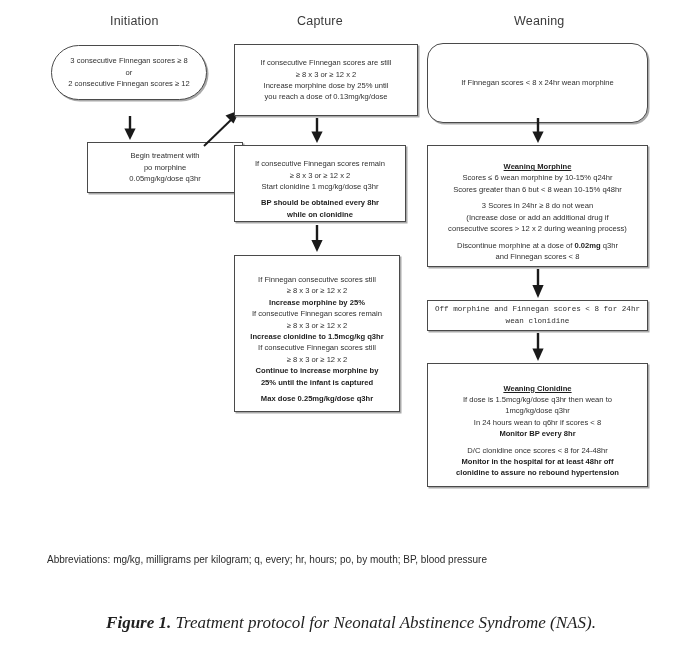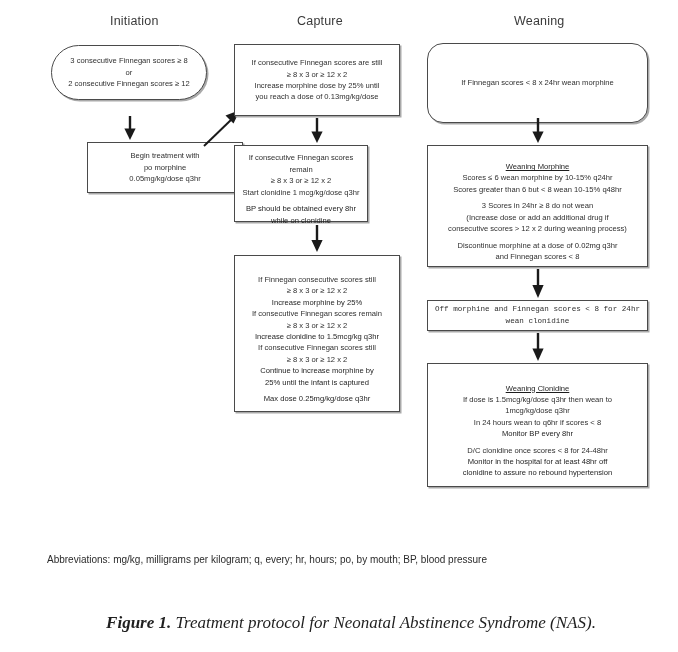--- a/index.html
+++ b/index.html
@@ -40,21 +40,21 @@
     padding: 3px 5px;
   }
   .node .txt {
     font-size: 7.6px;
     line-height: 11.4px;
     text-align: center;
     color: #2f2f2f;
     width: 100%;
     white-space: pre-line;
   }
-  .node .txt b { font-weight: normal; color:#1d1d1d; }
+  .node .txt b { font-weight: bold; color:#1d1d1d; }
   .node .txt u { text-decoration: underline; }
   .node .txt .blank { display:block; height: 5px; }
 
   .arrow {
     position: absolute;
   }
   .caption-abbrev {
     position: absolute;
     left: 47px;
     top: 549px;
@@ -101,33 +101,33 @@
     <div class="txt">Begin treatment with
 po morphine
 0.05mg/kg/dose q3hr</div>
   </div>
 
   <svg class="arrow" style="left:200px; top:106px;" width="46" height="44" viewBox="0 0 46 44">
     <line x1="4" y1="40" x2="34" y2="11" stroke="#1a1a1a" stroke-width="2"></line>
     <polygon points="40,4 25.5,9.5 33.5,17.5" fill="#1a1a1a"></polygon>
   </svg>
 
-  <div class="node" style="left:234px; top:44px; width:166px; height:72px;">
+  <div class="node" style="left:234px; top:44px; width:184px; height:72px;">
     <div class="txt">If consecutive Finnegan scores are still
 ≥ 8 x 3 or ≥ 12 x 2
 Increase morphine dose by 25% until
 you reach a dose of 0.13mg/kg/dose</div>
   </div>
 
   <svg class="arrow" style="left:306px; top:117px;" width="22" height="27" viewBox="0 0 22 27">
     <line x1="11" y1="1" x2="11" y2="17" stroke="#1a1a1a" stroke-width="2.4"></line>
     <polygon points="11,26 5.4,14.5 16.6,14.5" fill="#1a1a1a"></polygon>
   </svg>
 
-  <div class="node" style="left:234px; top:145px; width:134px; height:77px;">
+  <div class="node" style="left:234px; top:145px; width:172px; height:77px;">
     <div class="txt">
       <span>If consecutive Finnegan scores remain
 ≥ 8 x 3 or ≥ 12 x 2
 Start clonidine 1 mcg/kg/dose q3hr</span><span class="blank"></span><b>BP should be obtained every 8hr
 while on clonidine</b>
     </div>
   </div>
 
   <svg class="arrow" style="left:306px; top:224px;" width="22" height="29" viewBox="0 0 22 29">
     <line x1="11" y1="1" x2="11" y2="18" stroke="#1a1a1a" stroke-width="2.4"></line>

